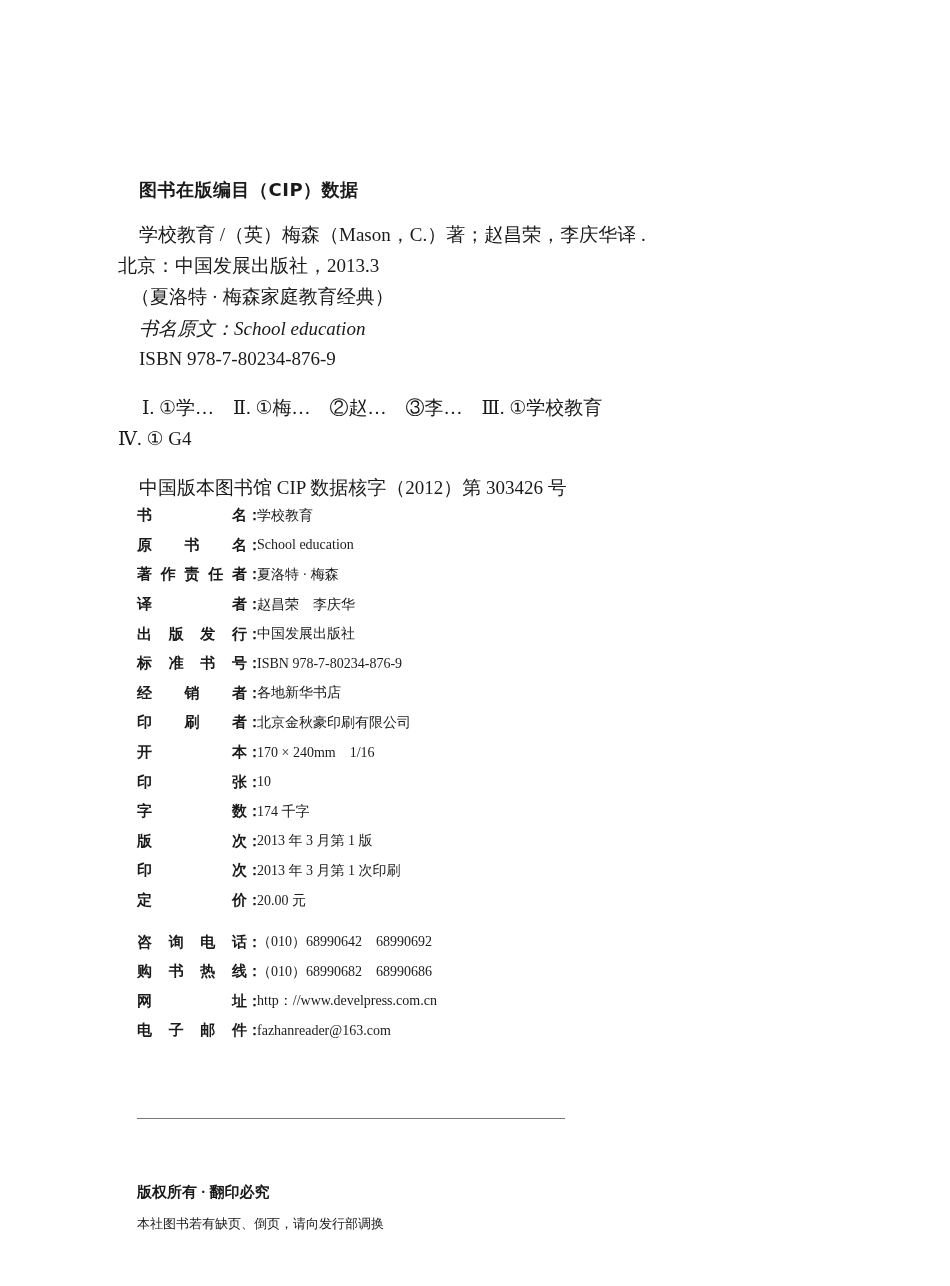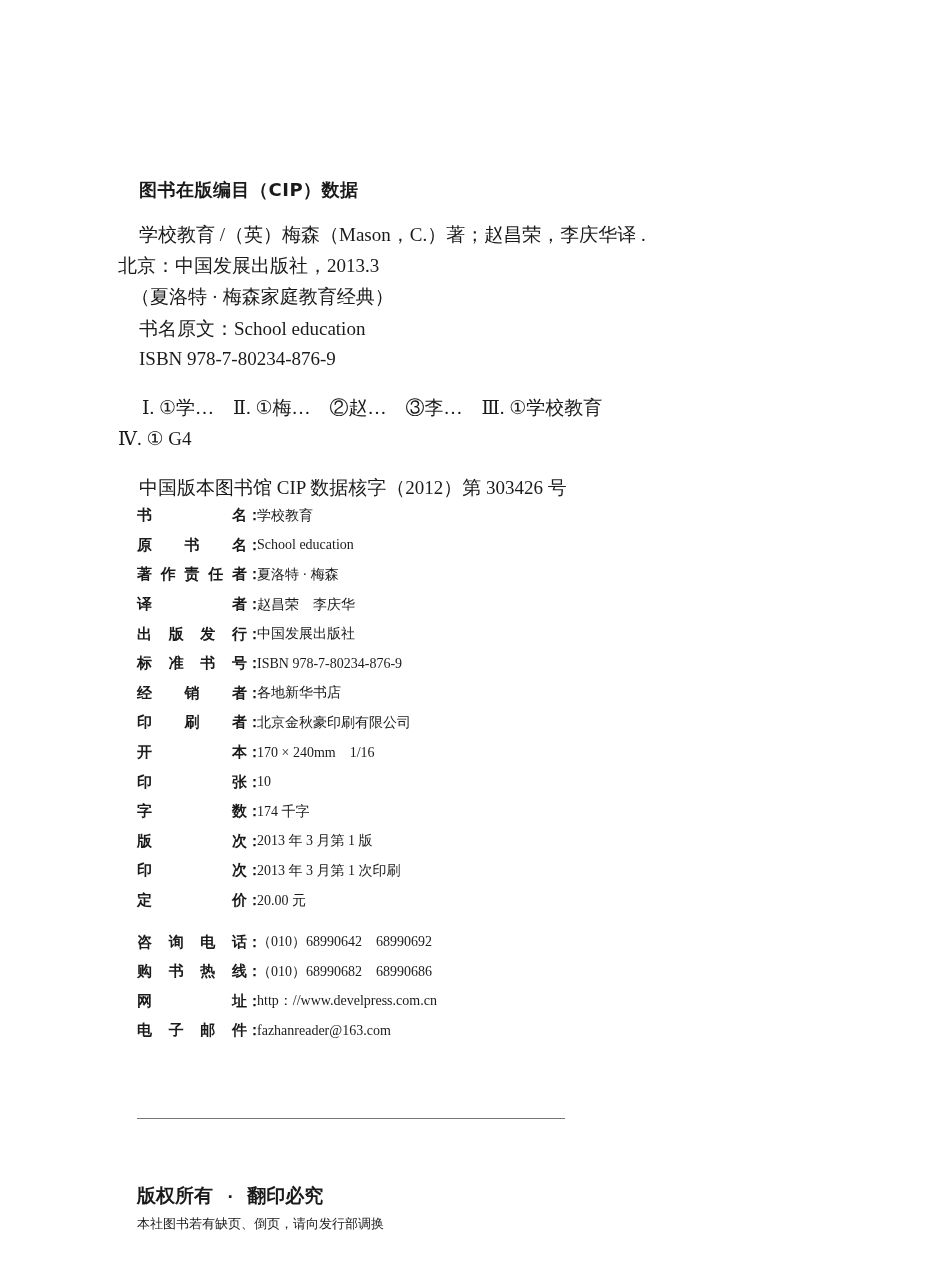--- a/index.html
+++ b/index.html
@@ -5,40 +5,40 @@
   html, body { margin: 0; padding: 0; background: #ffffff; }
   body { width: 950px; height: 1286px; position: relative; overflow: hidden;
          color: #1a1a1a; font-family: "DejaVu Serif", "Liberation Serif", serif; }
   .abs { position: absolute; white-space: nowrap; margin-top: 48px; }
   .cip-title { left: 139px; top: 130px; font-family: "DejaVu Sans", "Liberation Sans", sans-serif;
                font-size: 18px; font-weight: bold; letter-spacing: 0.5px; }
   .cip-line { font-size: 19px; font-family: "Liberation Serif", "DejaVu Serif", serif; }
   .cip-l1 { left: 139px; top: 174px; }
   .cip-l2 { left: 118px; top: 205px; }
   .cip-l3 { left: 131px; top: 236px; text-align: center; }
-  .cip-l4 { left: 139px; top: 268px; }
+  .cip-l4 { left: 139px; top: 268px; font-style: italic; }
   .cip-l5 { left: 139px; top: 300px; }
   .cip-l6 { left: 142px; top: 347px; }
   .cip-l7 { left: 118px; top: 379px; }
   .cip-l8 { left: 139px; top: 427px; }
 
   .info { position: absolute; left: 137px; top: 501px; width: 520px; }
   .row { display: flex; height: 29.6px; align-items: center; font-size: 16px; }
   .row.gap { margin-top: 12px; }
   .label { width: 110px; display: flex; justify-content: space-between;
            font-family: "DejaVu Sans", "Liberation Sans", sans-serif; font-weight: bold; font-size: 15px; }
   .label span { display: inline-block; }
   .colon { font-family: "DejaVu Sans", sans-serif; font-weight: bold; font-size: 15px; width: 8px; }
   .value { font-family: "Liberation Serif", "DejaVu Serif", serif; font-size: 14px; margin-left: 2px; }
   .value.small { font-size: 14px; }
 
   .rule { position: absolute; left: 137px; top: 1118px; width: 428px; height: 0;
           border-top: 1.5px solid #777; }
-  .copyright { left: 137px; top: 1135px; font-family: Liberation Mono, monospace;
-               font-size: 19px; font-weight: bold; }
+  .copyright { left: 137px; top: 1135px; font-family: Liberation Serif, serif;
+               font-size: 15px; font-weight: bold; }
   .note { left: 137px; top: 1167px; font-family: "Liberation Serif", "DejaVu Serif", serif; font-size: 13px; }
 </style>
 </head>
 <body>
 
 <div class="abs cip-title">图书在版编目（CIP）数据</div>
 <div class="abs cip-line cip-l1">学校教育 /（英）梅森（Mason，C.）著；赵昌荣，李庆华译 .</div>
 <div class="abs cip-line cip-l2">北京：中国发展出版社，2013.3</div>
 <div class="abs cip-line cip-l3">（夏洛特 · 梅森家庭教育经典）</div>
 <div class="abs cip-line cip-l4">书名原文：School education</div>

